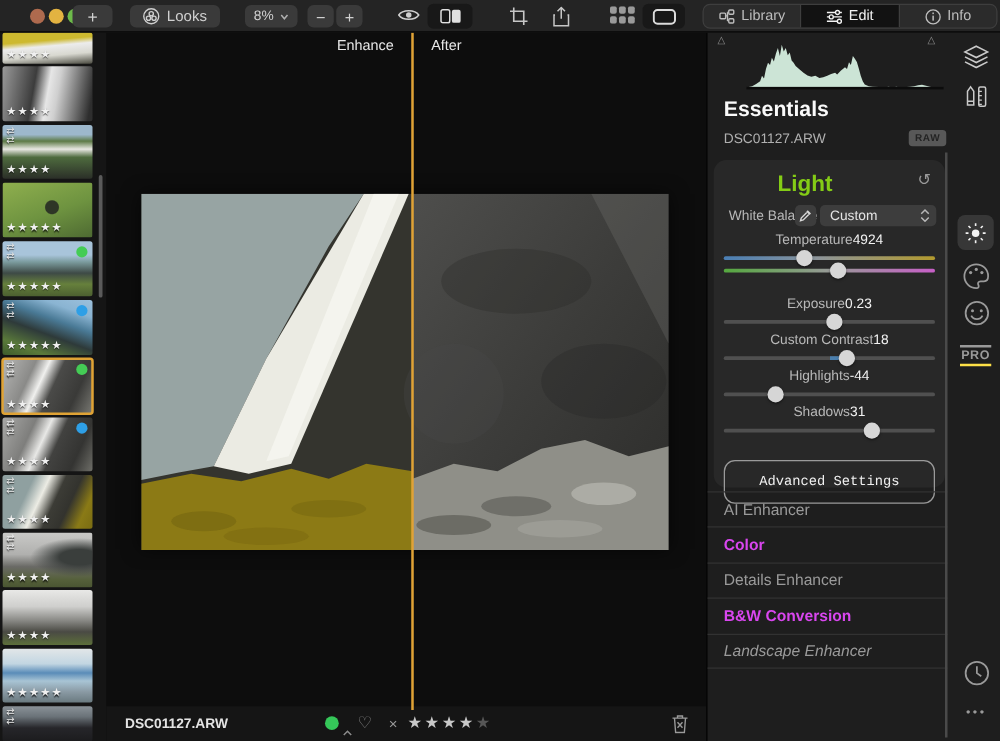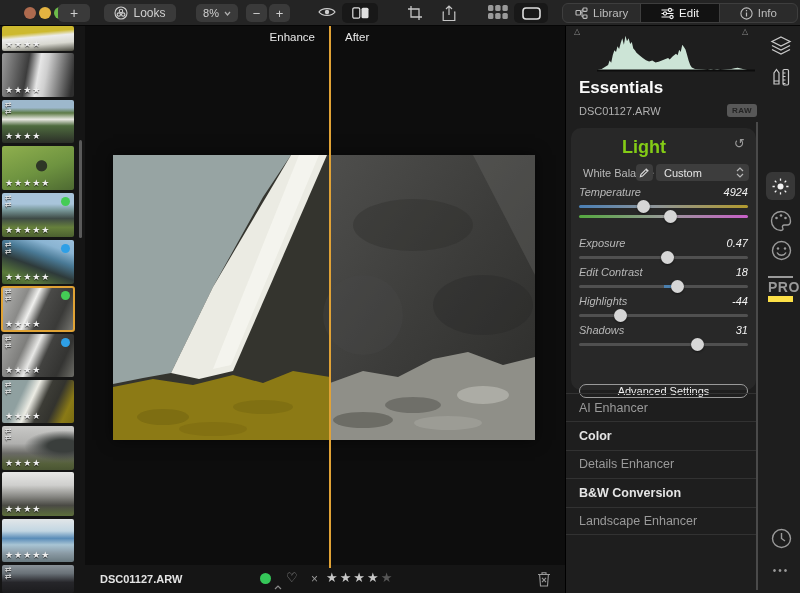--- a/index.html
+++ b/index.html
@@ -68,39 +68,39 @@
   .lc-title { position:absolute; left:12px; top:9px; font-size:18px; font-weight:bold; color:#84cc16;margin-left:39px; }
   .lc-reset { position:absolute; right:11px; top:8px; font-size:13px; color:#9a9a9a; }
   .wb-row { position:absolute; left:0; top:36px; width:100%; height:17px; }
   .wb-label { position:absolute; left:12px; top:3px; font-size:11px; color:#b8b8b8; }
   .wb-dropper { position:absolute; left:65px; top:0; width:17px; height:17px; background:#3d3d3d; border-radius:4px; display:flex; align-items:center; justify-content:center; }
   .wb-select { position:absolute; left:85px; top:0; width:93px; height:17px; background:#3d3d3d; border-radius:4px; font-size:11px; color:#e4e4e4; display:flex; align-items:center; padding-left:8px; }
   .wb-select svg { position:absolute; right:5px; top:3px; }
   .sliders { position:absolute; left:8px; top:58px; width:169px; }
   .srow { position:relative; margin-bottom:7px; }
   .srow.gap { margin-top:19px; }
-  .srow-head { display:flex; justify-content:space-between; font-size:11px; color:#b8b8b8; height:15px;font-style:italic; }
+  .srow-head { display:flex; justify-content:center; font-size:11px; color:#b8b8b8; height:15px; }
   .srow-head .sval { color:#f2f2f2; }
   .strack { position:relative; height:3px; border-radius:2px; background:#505050; margin-top:4px; margin-bottom:6px; }
   .track-temp { background:linear-gradient(90deg,#4a7fb5 0%,#8e9599 45%,#b29a2e 100%); }
   .track-tint { background:linear-gradient(90deg,#55a83f 0%,#979a97 50%,#c75fc7 100%); }
   .sfill { position:absolute; top:0; height:3px; background:#4a7fae; }
   .sthumb { position:absolute; top:-5px; width:13px; height:13px; border-radius:50%; background:#d6d6d6; box-shadow:0 1px 2px rgba(0,0,0,.5); margin-left:-6px; }
-  .adv-btn { position:absolute; left:8px; top:240px; width:169px; height:14px; border:1px solid #9a9a9a; border-radius:9px; background:transparent; color:#f0f0f0; font-size:11px; display:flex; align-items:center; justify-content:center; font-family:Liberation Sans, sans-serif;margin-top:16px; }
+  .adv-btn { position:absolute; left:8px; top:240px; width:169px; height:35px; border:1px solid #9a9a9a; border-radius:9px; background:transparent; color:#f0f0f0; font-size:11px; display:flex; align-items:center; justify-content:center; font-family:Liberation Mono, monospace; }
 
   .tools { position:absolute; left:0; top:367px; width:192px; }
   .tool-item { height:28.4px; border-top:1px solid #323232; display:flex; align-items:center; padding-left:13px; font-size:12.5px; color:#9a9a9a; }
-  .tool-item.active { color:#e5e5e5; font-weight:bold; }
+  .tool-item.active { color:#d946ef; font-weight:bold; }
   .pane-scroll { position:absolute; left:190px; top:96px; width:2px; height:468px; background:#4a4a4a; }
 
   
   .iconstrip { position:absolute; left:762px; top:26px; width:38px; height:567px; z-index:25; }
   .is-icon { position:absolute; left:0; width:38px; display:flex; justify-content:center; }
   .sun-btn { position:absolute; left:4px; top:146px; width:29px; height:28px; background:#373737; border-radius:6px; display:flex; align-items:center; justify-content:center; }
-  .pro { position:absolute; left:6px; top:250px; width:25px; text-align:center; font-size:14px; font-weight:bold; color:#9a9a9a; letter-spacing:.5px; border-top:2px solid #9a9a9a; border-bottom:6px solid #fde047; padding:1px 0; }
+  .pro { position:absolute; left:6px; top:250px; width:25px; text-align:center; font-size:10px; font-weight:bold; color:#9a9a9a; letter-spacing:.5px; border-top:2px solid #9a9a9a; border-bottom:2px solid #fde047; padding:1px 0; }
   .more-dots { position:absolute; left:0; top:539px; width:38px; text-align:center; color:#9a9a9a; font-size:10px; letter-spacing:2px; }
 </style>
 </head>
 <body>
 
 <div class="app">
 
   <div class="toolbar">
     <div id="traffic">
         <span class="tl-dot" style="left: 24px; background: rgb(174, 106, 78);"></span>
@@ -381,29 +381,29 @@
             </div>
           </div>
           <div class="srow">
             <div class="strack track-tint">
               <div class="sthumb" style="left: 54%;"></div>
             </div>
           </div>
           <div class="srow gap">
             <div class="srow-head">
               <span>Exposure</span>
-              <span class="sval">0.47</span>
+              <span class="sval">0.23</span>
             </div>
             <div class="strack">
               <div class="sthumb" style="left: 52%;"></div>
             </div>
           </div>
           <div class="srow">
             <div class="srow-head">
-              <span>Edit Contrast</span>
+              <span>Custom Contrast</span>
               <span class="sval">18</span>
             </div>
             <div class="strack">
               <div class="sfill" style="left: 50%; width: 8%; background: rgb(74, 127, 174);"></div>
               <div class="sthumb" style="left: 58%;"></div>
             </div>
           </div>
           <div class="srow">
             <div class="srow-head">
               <span>Highlights</span>
@@ -433,21 +433,21 @@
         </div>
         <div class="tool-item active">
           <span>Color</span>
         </div>
         <div class="tool-item">
           <span>Details Enhancer</span>
         </div>
         <div class="tool-item active">
           <span>B&amp;W Conversion</span>
         </div>
-        <div class="tool-item" style="border-bottom: 1px solid rgb(50, 50, 50);">
+        <div class="tool-item" style="border-bottom: 1px solid rgb(50, 50, 50); font-style: italic;">
           <span>Landscape Enhancer</span>
         </div>
       </div>
     <div class="pane-scroll"></div>
   </div>
 
   <div class="iconstrip">
     <div class="is-icon" style="top:10px;">
       <svg width="22" height="19" viewBox="0 0 22 19" fill="none" stroke="#c9c9c9" stroke-width="1.3">
         <path d="M11 1 L20 5.5 L11 10 L2 5.5 Z"></path>

